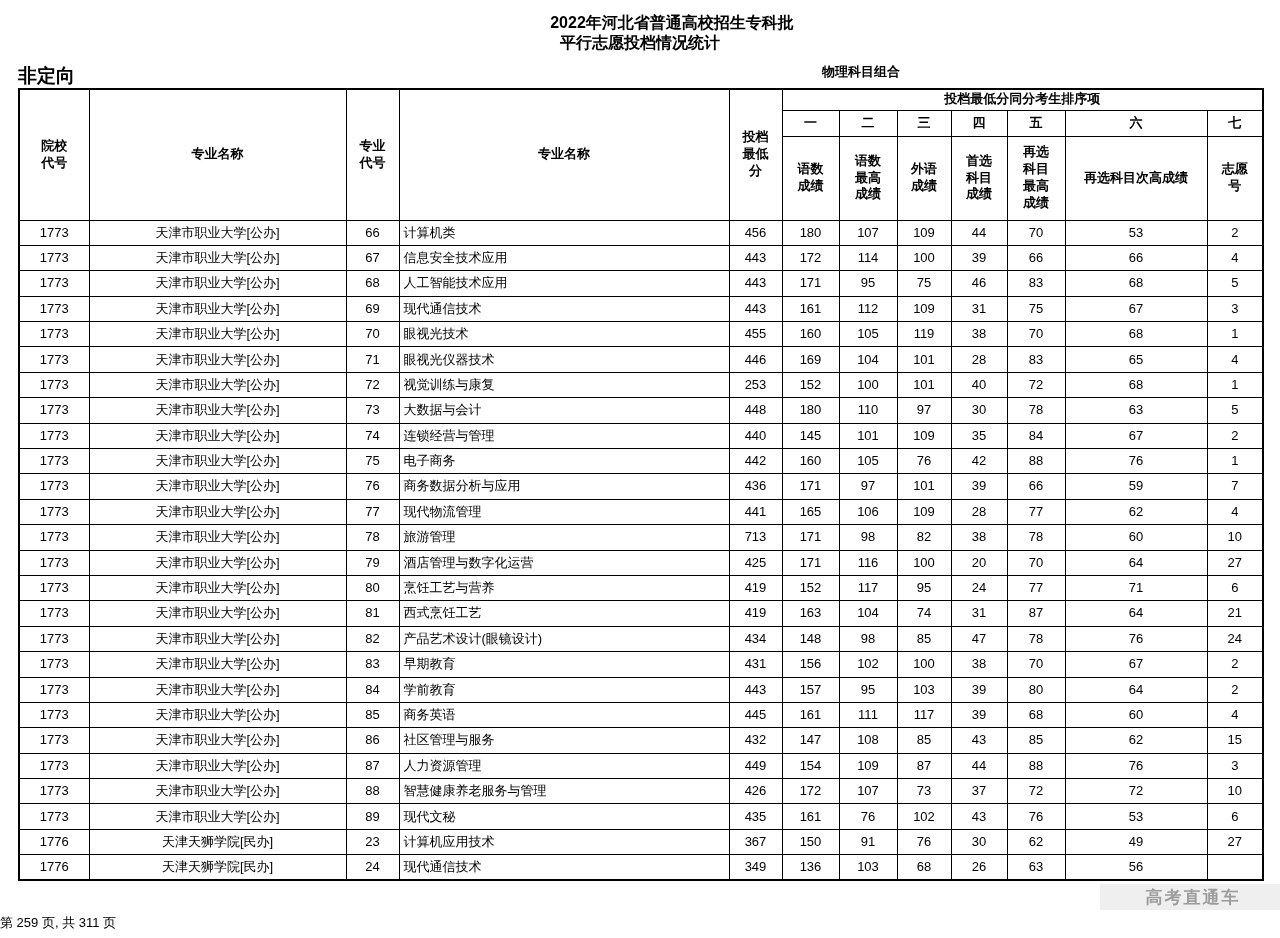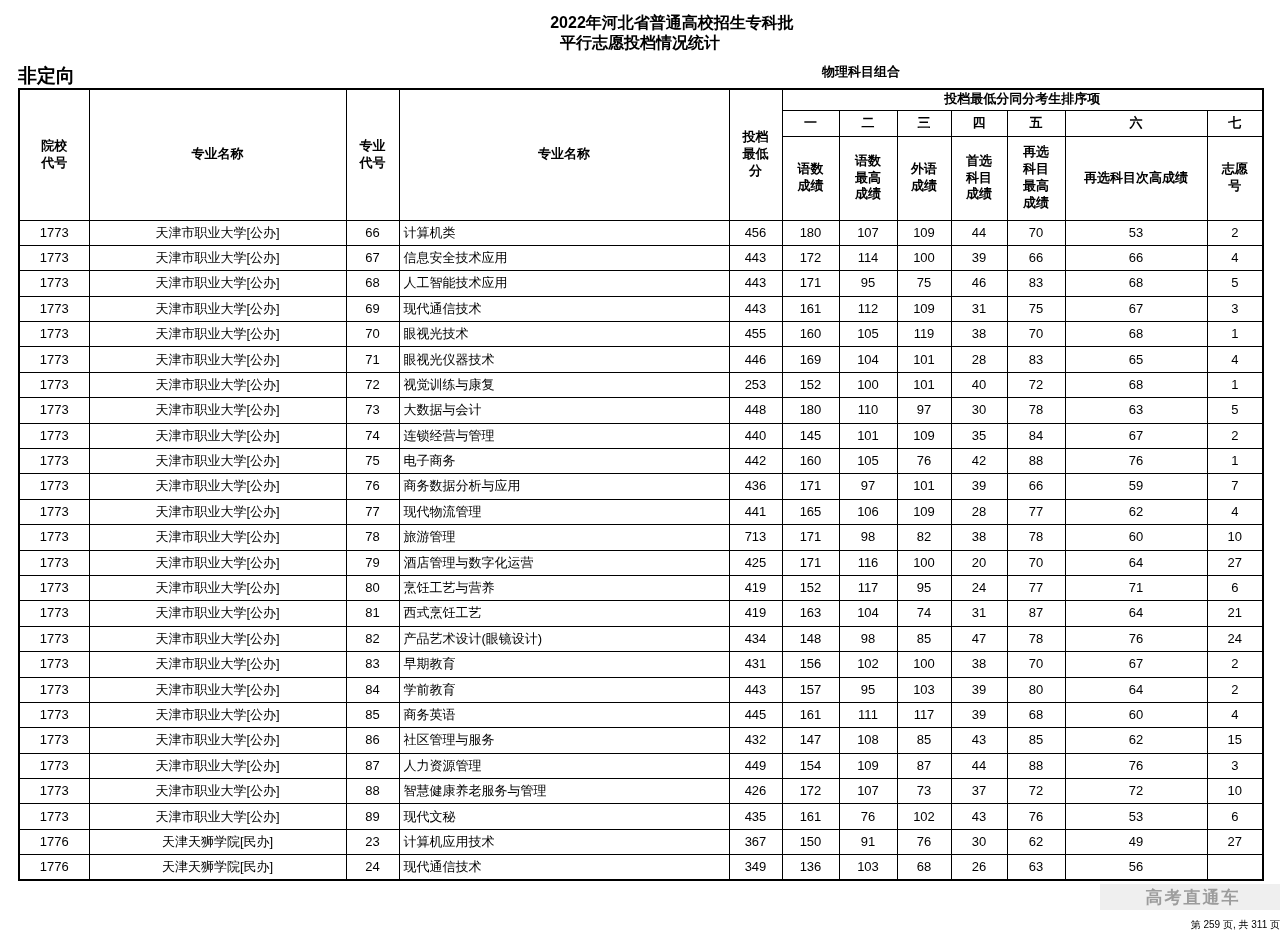--- a/index.html
+++ b/index.html
@@ -44,21 +44,21 @@
     white-space: pre-line;
     line-height: 1.3;
   }
   tr.h-group th { height: 21px; }
   tr.h-num th { height: 26px; }
   tr.h-label th { height: 84px; }
   tbody td { height: 25.4px; line-height: 1.1; }
   td.left { text-align: left; padding-left: 4px; margin-top: 28px; }
   .footer-pageinfo {
     position: absolute; left: 0; width: 100%; bottom: 6px;
-    text-align: right; font-size: 10px;
+    text-align: left; font-size: 13px;
   }
   .watermark {
     position: absolute; left: 1100px; top: 884px;
     width: 186px; height: 26px;
     background: rgba(238,238,238,0.95);
     color: #9c9c9c;
     font-size: 17px; font-weight: bold; letter-spacing: 2px;
     display: flex; align-items: center; justify-content: center;
   }
 </style>

